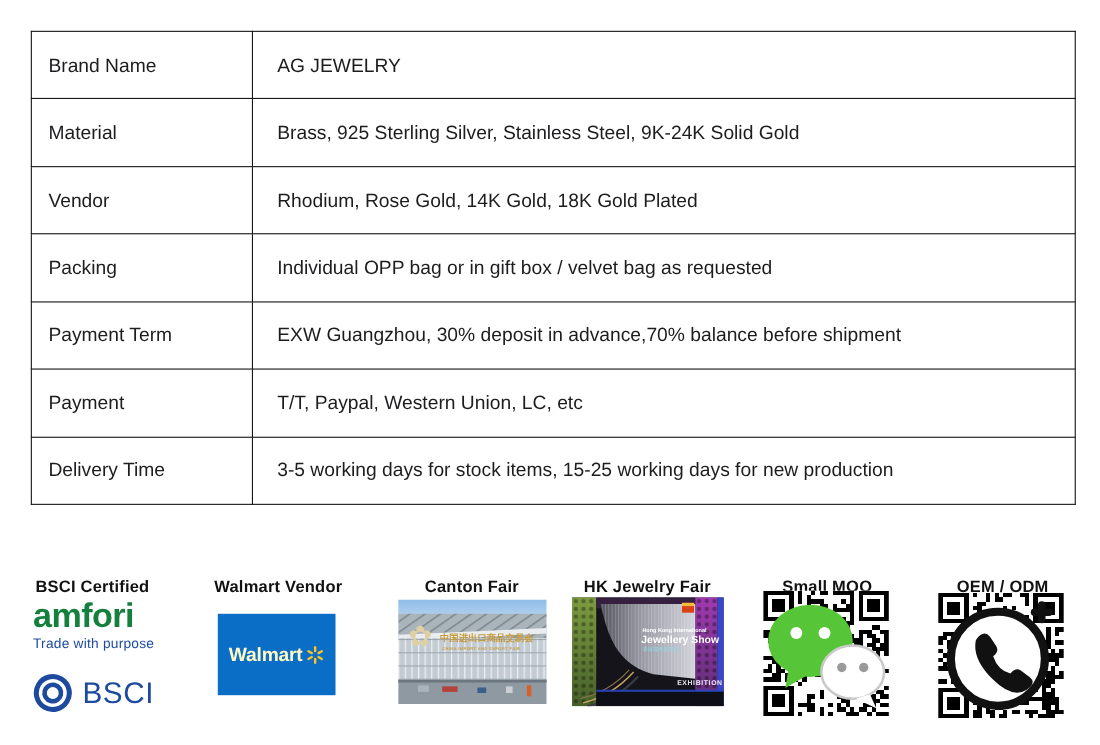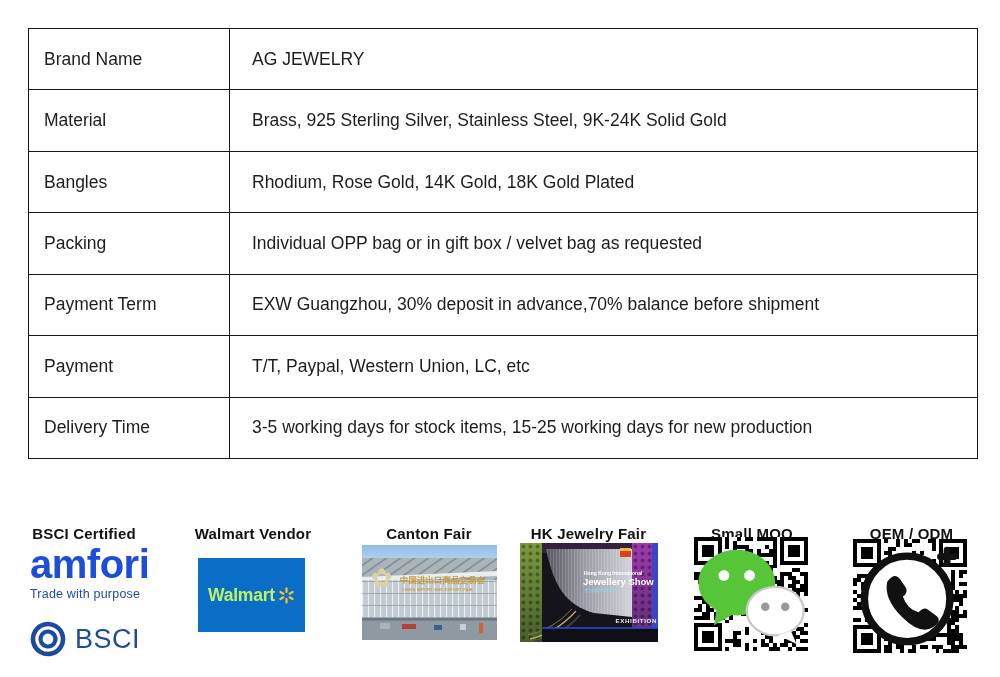--- a/index.html
+++ b/index.html
@@ -24,31 +24,31 @@
     font-weight:bold;font-size:15px;color:#111;letter-spacing:.2px;
   }
   .b1{left:18px;width:132px;}
   .b2{left:186px;width:134px;}
   .b3{left:355px;width:148px;}
   .b4{left:511px;width:155px;}
   .b5{left:688px;width:128px;}
   .b6{left:848px;width:127px;}
   
   .amfori{position:absolute;left:30px;top:544px;width:118px;text-align:left;}
-  .am-word{font-size:40px;font-weight:bold;color:#1d4ed8;letter-spacing:-.5px;line-height:1;}
+  .am-word{font-size:31px;font-weight:bold;color:#15803d;letter-spacing:-.5px;line-height:1;}
   .am-tag{font-size:12.5px;color:#1d4a9e;margin-top:3px;letter-spacing:.2px;}
   .am-row{display:flex;align-items:center;margin-top:20px;}
   .bsci-spiral{width:36px;height:36px;flex:0 0 auto;}
   .am-bsci{font-size:27px;font-weight:500;color:#1d4a9e;margin-left:9px;letter-spacing:.5px;}
   
   .walmart-box{
     position:absolute;left:198px;top:558px;width:107px;height:74px;
     background:#0a6dc6;display:flex;align-items:center;justify-content:center;
   }
-  .wm-text{color:#bef264;font-weight:bold;font-size:17.5px;letter-spacing:-.2px;}
+  .wm-text{color:#fef9c3;font-weight:bold;font-size:17.5px;letter-spacing:-.2px;}
   .wm-spark{width:17px;height:17px;margin-left:3px;}
   
   .photo{position:absolute;display:block;}
   .canton{left:362px;top:545px;width:135px;height:95px;}
   .hk{left:520px;top:543px;width:138px;height:99px;}
   
   .qr{position:absolute;background:#fff;}
   .qr1{left:694px;top:537px;width:114px;height:114px;}
   .qr2{left:853px;top:539px;width:114px;height:114px;}
   .qr svg{display:block;width:100%;height:100%;}
@@ -64,21 +64,21 @@
   <tbody>
     <tr>
       <td class="lab">Brand Name</td>
       <td class="val">AG JEWELRY</td>
     </tr>
     <tr>
       <td class="lab">Material</td>
       <td class="val">Brass, 925 Sterling Silver, Stainless Steel, 9K-24K Solid Gold</td>
     </tr>
     <tr>
-      <td class="lab">Bangles</td>
+      <td class="lab">Vendor</td>
       <td class="val">Rhodium, Rose Gold, 14K Gold, 18K Gold Plated</td>
     </tr>
     <tr>
       <td class="lab">Packing</td>
       <td class="val">Individual OPP bag or in gift box / velvet bag as requested</td>
     </tr>
     <tr>
       <td class="lab">Payment Term</td>
       <td class="val">EXW Guangzhou, 30% deposit in advance,70% balance before shipment</td>
     </tr>

